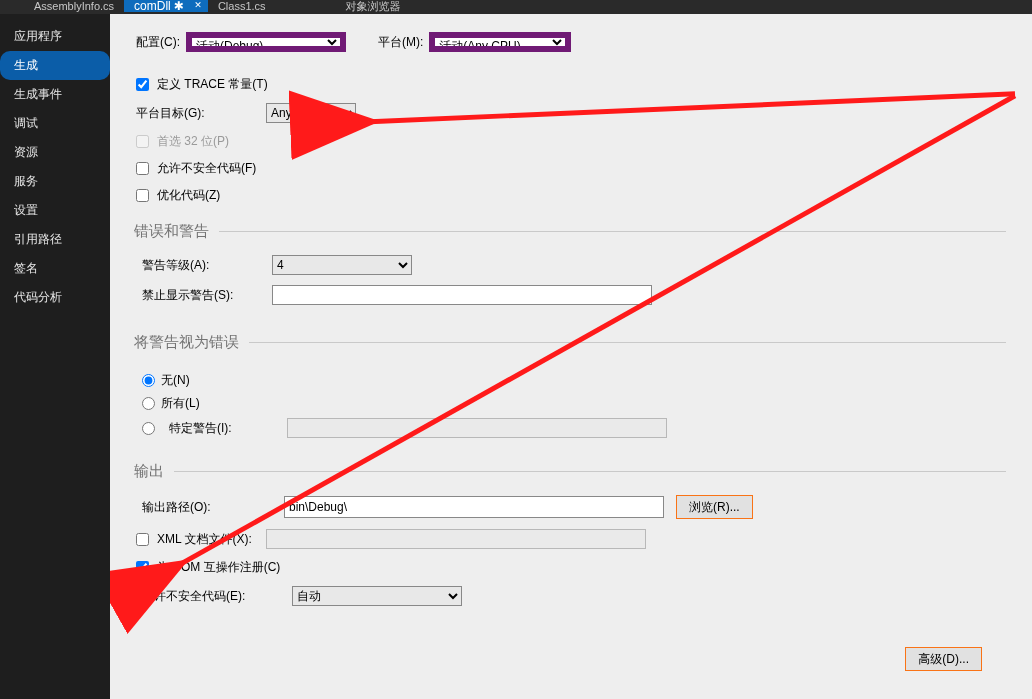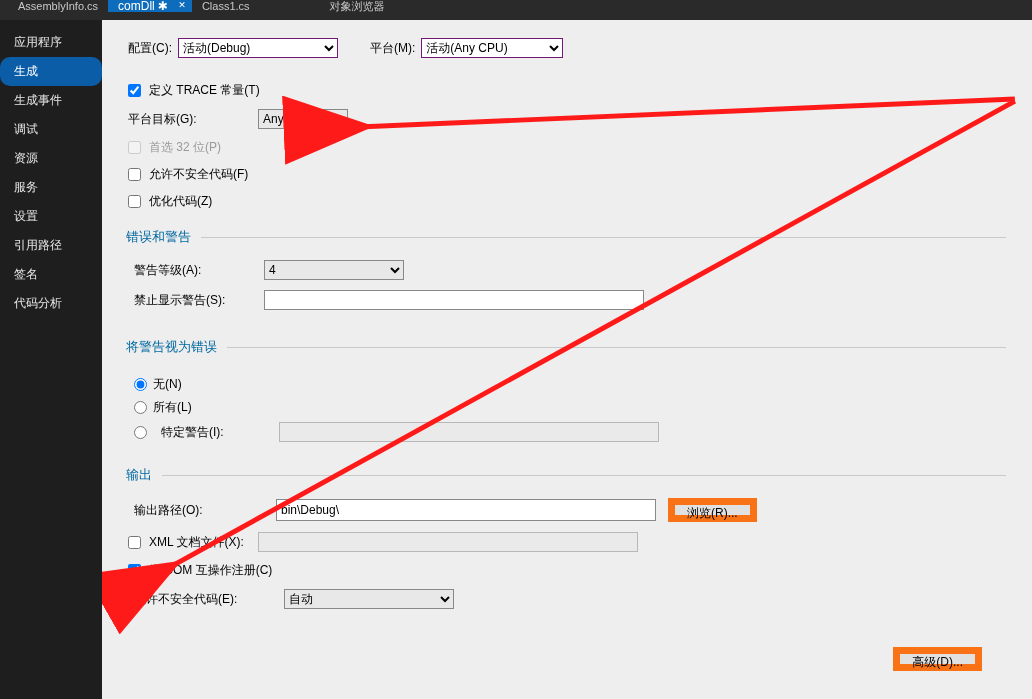--- a/index.html
+++ b/index.html
@@ -1,60 +1,60 @@
 <!DOCTYPE html>
 <html><head>
 <meta charset="utf-8">
 <style>
   * { box-sizing: border-box; margin:0; padding:0; font-family: "Microsoft YaHei", "Segoe UI", sans-serif; font-size:12px; }
   html,body { width:1032px; height:699px; overflow:hidden; }
   body { display:flex; flex-direction:column; background:#eee; }
 
   
-  .tabbar { height:20px; background:#2a2a2a; color:#ccc; display:flex; align-items:flex-start; padding-left:8px; gap:0; overflow:hidden;}
+  .tabbar { height:14px; background:#2a2a2a; color:#ccc; display:flex; align-items:flex-start; padding-left:24px; gap:0; overflow:hidden;}
   .tabbar .tab { padding:0 10px; line-height:12px; font-size:11px; color:#c8c8c8; white-space:nowrap;}
   .tabbar .tab.active { background:#0e6cbd; color:#fff; position:relative; padding-right:24px;}
   .tabbar .tab.active::after { content:"✕"; position:absolute; right:6px; top:-1px; font-size:9px; color:#fff;}
   .tabbar .tab:nth-child(4){ margin-left:60px;}
   .tabbar .tab .star { color:#fff;}
 
   
   .main { flex:1; display:flex; min-height:0; }
 
-  .sidebar { width:102px; background:#1e1e1e; color:#e0e0e0; display:flex; flex-direction:column; padding-top:8px;}
+  .sidebar { width:110px; background:#1e1e1e; color:#e0e0e0; display:flex; flex-direction:column; padding-top:8px;}
   .sidebar .item { padding:6px 14px; cursor:pointer; position:relative; font-size:12px; color:#e6e6e6;}
   .sidebar .item.selected { background:#0b5da8; color:#fff;border-radius:10px;}
   .sidebar .item.selected::after {
     content:""; position:absolute; right:-8px; top:50%; transform:translateY(-50%);
     border-top:8px solid transparent; border-bottom:8px solid transparent; border-left:8px solid #0b5da8;
   }
 
   .content-wrap { flex:1; background:#eeeeee; display:flex; flex-direction:column; min-width:0; position:relative;}
   .content { flex:1; overflow:auto; padding:18px 26px 40px 26px; position:relative;}
 
   .top-row { display:flex; align-items:center; gap:6px; font-size:12px; color:#000; margin-bottom:24px;}
   .top-row label { white-space:nowrap; }
-  .top-row select { height:20px; border:1px solid #701a75; background:#fff; font-size:12px;}
+  .top-row select { height:20px; border:6px solid #701a75; background:#fff; font-size:12px;}
   .top-row .spacer { width:20px;}
 
   .row { display:flex; align-items:center; margin-bottom:10px;}
   .row .lbl { width:130px; color:#000;}
   .row.indent .lbl { margin-left:6px;}
   .checkbox { display:flex; align-items:center; gap:8px; color:#000;}
   .checkbox.disabled { color:#9a9a9a;}
   input[type=checkbox]{ width:13px; height:13px;}
   input[type=radio]{ width:13px; height:13px; margin-right:6px;}
   select.small { width:140px; height:20px; border:1px solid #888; background:#e8e8e8;}
   select.med   { width:170px; height:20px; border:1px solid #888; background:#e8e8e8;}
   input[type=text].wide { width:380px; height:20px; border:1px solid #888; background:#fff; padding:0 4px;}
   .disabled-input { width:380px; height:20px; border:1px solid #b8b8b8; background:#eaeaea;}
-  button.btn { height:24px; padding:0 12px; background:#e1e1e1; border:7px solid #f97316; cursor:pointer;}
+  button.btn { height:24px; padding:0 12px; background:#e1e1e1; border:1px solid #f97316; cursor:pointer;}
 
   fieldset.group { border:none; border-top:1px solid #c9c9c9; margin-top:18px; padding-top:14px; margin-bottom:0;}
-  fieldset.group > legend { font-size:13px; color:#0369a1; padding-right:10px; margin-left:-2px;}
+  fieldset.group > legend { font-size:15px; color:#737373; padding-right:10px; margin-left:-2px;}
 
   .radio-row { display:flex; align-items:center; margin:6px 0 6px 6px; color:#000;}
 
   .output-row { display:flex; align-items:center; gap:12px;}
   .output-row .lbl { width:130px;}
   .output-row input[type=text]{ width:380px; height:22px; border:1px solid #888; background:#fff; padding:0 4px;}
 
   .footer-btn { position:absolute; right:50px; bottom:28px;}
 
   

